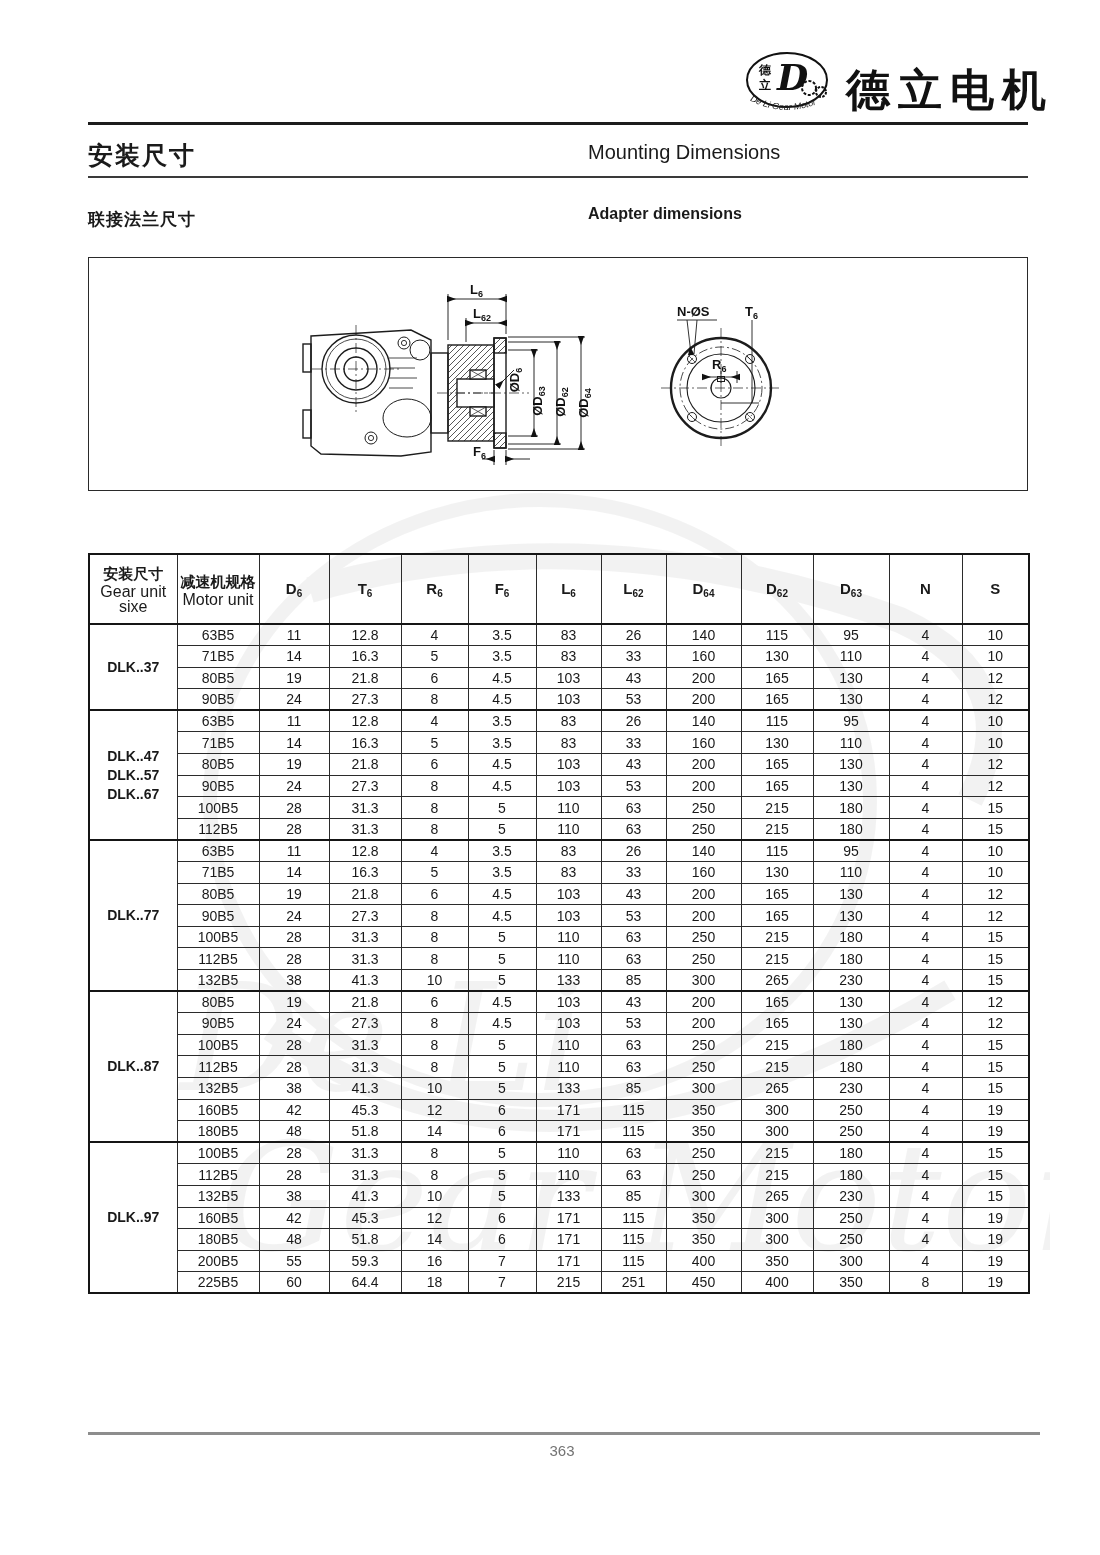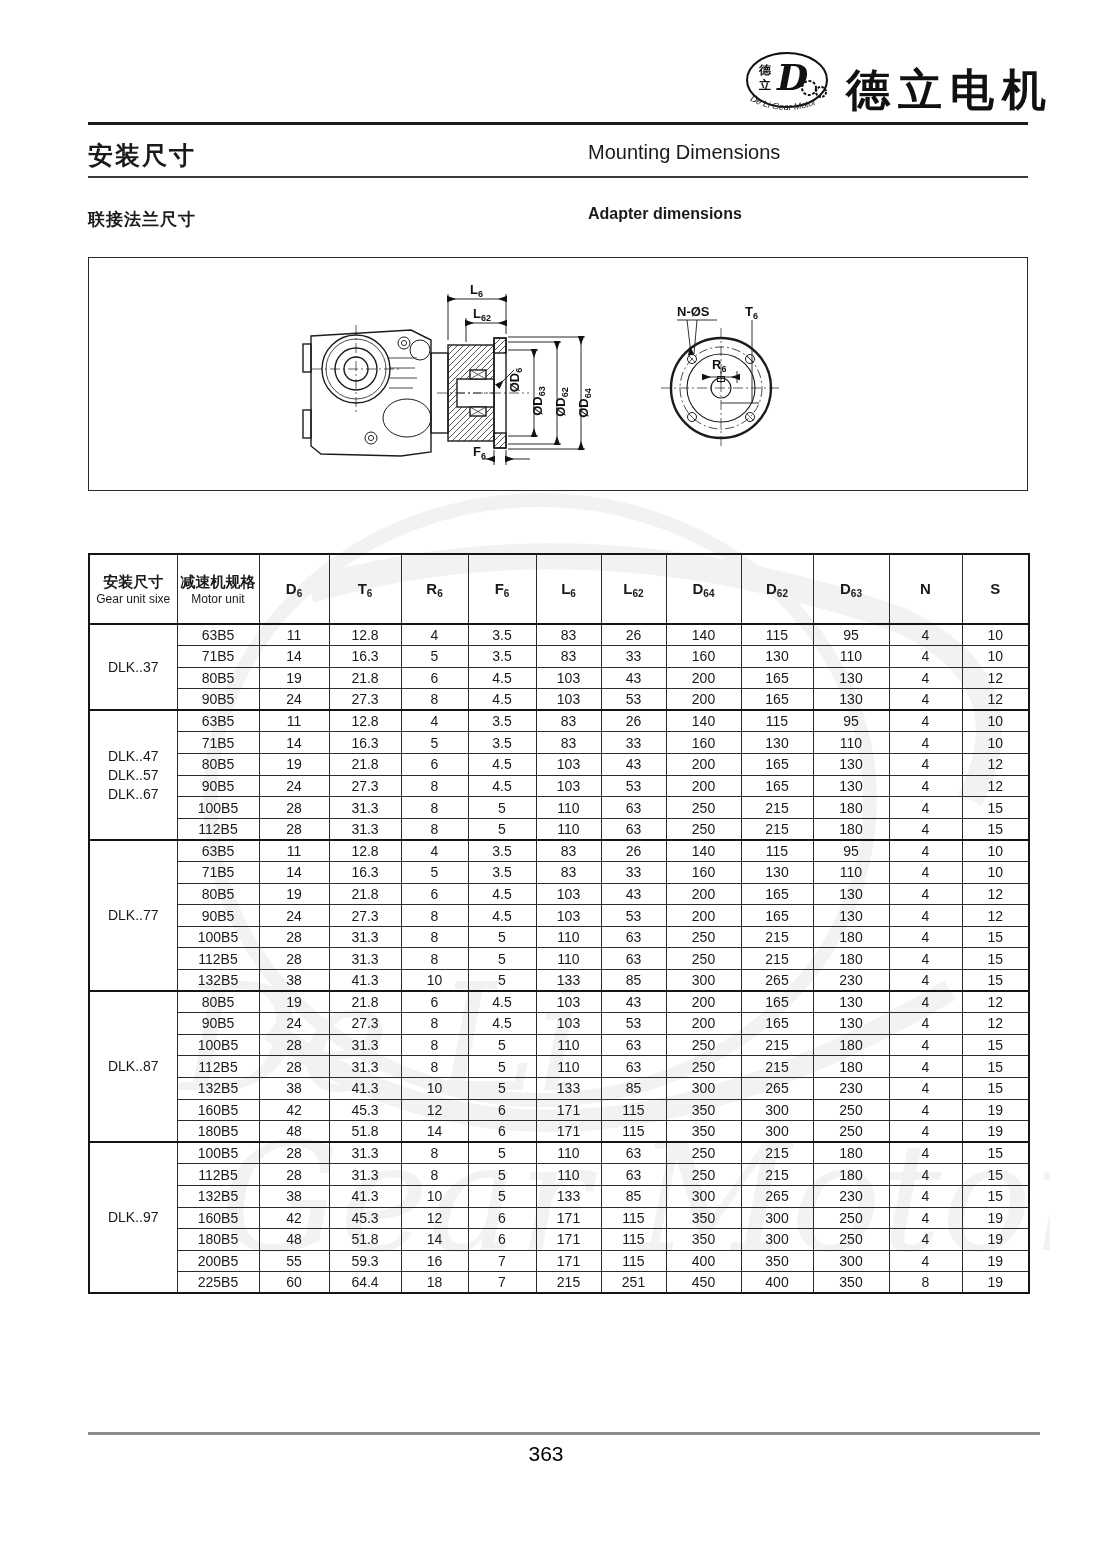--- a/index.html
+++ b/index.html
@@ -40,28 +40,28 @@
     font-family:"Liberation Sans","DejaVu Sans",sans-serif;
   }
   table.dims th, table.dims td {
     border:1px solid #2b2b2b; text-align:center; vertical-align:middle;
     background:transparent; padding:0;
   }
   table.dims { border:2px solid #151515; }
   table.dims thead th { height:70px; border-bottom:2px solid #151515; }
   table.dims td { height:21.6px; font-size:14px; color:#191919; }
   th .cn { font-size:15px; font-weight:bold; line-height:20px; }
-  th .en { font-size:12px; font-weight:normal; line-height:15px; }
+  th .en { font-size:16px; font-weight:normal; line-height:15px; }
   th.dimcol { font-size:15px; font-weight:bold; }
   .subsc { font-size:10px; vertical-align:-3px; font-weight:bold; }
-  td.group-label { font-weight:normal; font-size:15px; line-height:19px; }
+  td.group-label { font-weight:bold; font-size:15px; line-height:19px; }
   tr.group-start td { border-top:2px solid #151515; }
   
   .rule3 { position:absolute; left:88px; top:1432px; width:952px; height:3px; background:#8d8d8d; }
-  .pagenum { position:absolute; left:76px; top:1442px; width:940px; text-align:center; font-size:21px; color:#000000; }
+  .pagenum { position:absolute; left:92px; top:1442px; width:940px; text-align:center; font-size:15px; color:#737373; }
 </style>
 </head>
 <body>
 
 <div class="page">
 
   <div class="emblem">
     <svg width="112" height="80" viewBox="0 0 112 80">
       <ellipse cx="56" cy="32" rx="40" ry="27" fill="none" stroke="#111" stroke-width="2"></ellipse>
       <text x="28" y="26" font-size="12" font-weight="bold" fill="#111">德</text>

